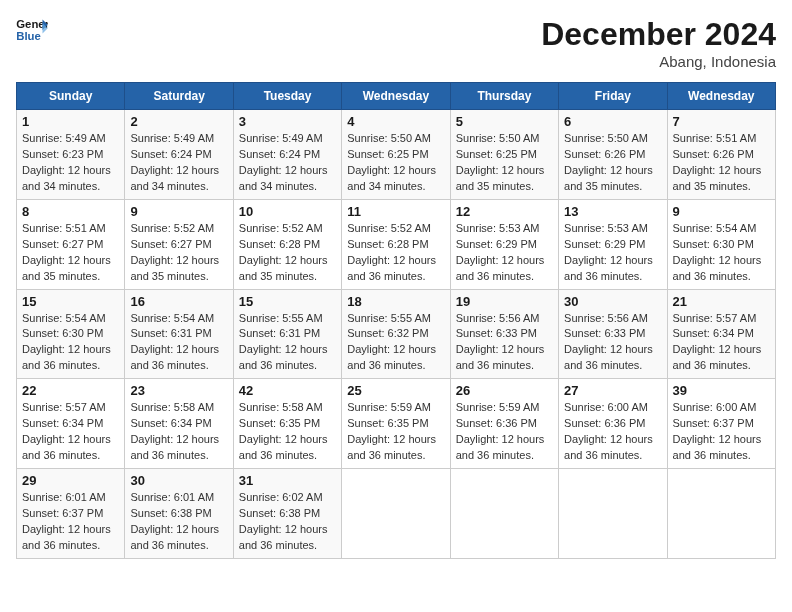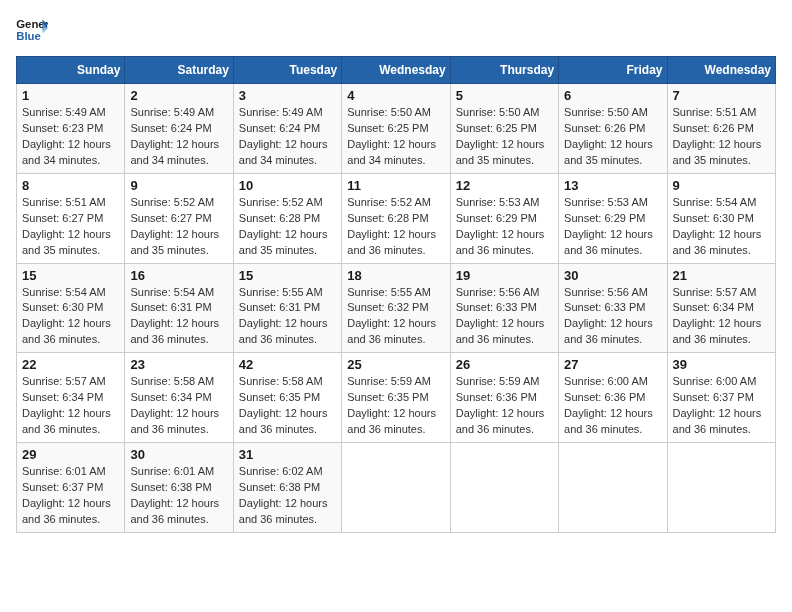--- a/index.html
+++ b/index.html
@@ -37,21 +37,21 @@
     }
     table {
       width: 100%;
       border-collapse: collapse;
       font-size: 10.5px;
     }
     thead tr th {
       background: #2563a8;
       color: #fff;
       padding: 6px 4px;
-      text-align: right;
+      text-align: center;
       font-size: 12px;
       font-weight: bold;
       border: 1px solid #1e4f8a;
     }
     tbody tr td {
       border: 1px solid #ccc;
       vertical-align: top;
       padding: 4px 5px;
       height: 80px;
       width: calc(100% / 7);
@@ -77,20 +77,24 @@
 
 <div class="header">
   <div class="logo">
     <svg class="logo-icon" viewBox="0 0 36 32" xmlns="http://www.w3.org/2000/svg">
       <text x="0" y="14" font-size="13" font-weight="bold" fill="#1a1a1a">General</text>
       <text x="0" y="27" font-size="13" font-weight="bold" fill="#2563a8">Blue</text>
       <polygon points="30,4 36,10 30,16" fill="#2563a8"></polygon>
       <polygon points="30,8 36,14 30,20" fill="#60a5e0" opacity="0.7"></polygon>
     </svg>
   </div>
+  <div class="title-block">
+    <div class="month-title">December 2024</div>
+    <div class="subtitle">Abang, Indonesia</div>
+  </div>
 </div>
 
 <table>
   <thead>
     <tr id="days-header">
         <th>Sunday</th>
         <th>Saturday</th>
         <th>Tuesday</th>
         <th>Wednesday</th>
         <th>Thursday</th>

